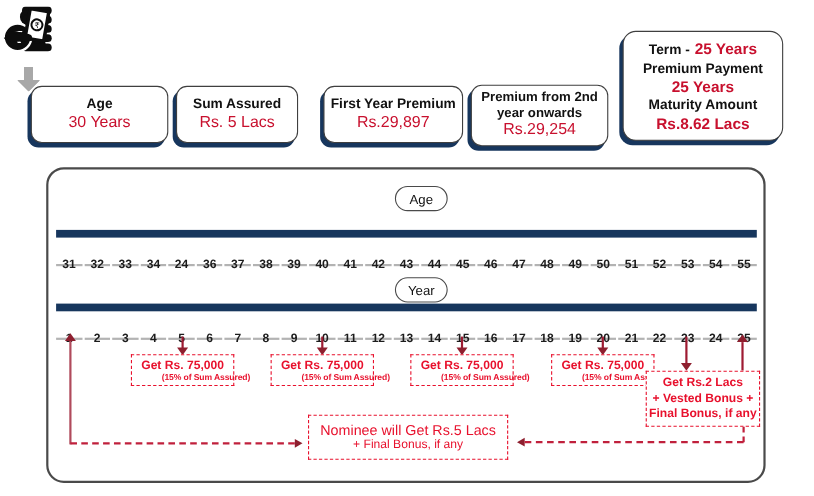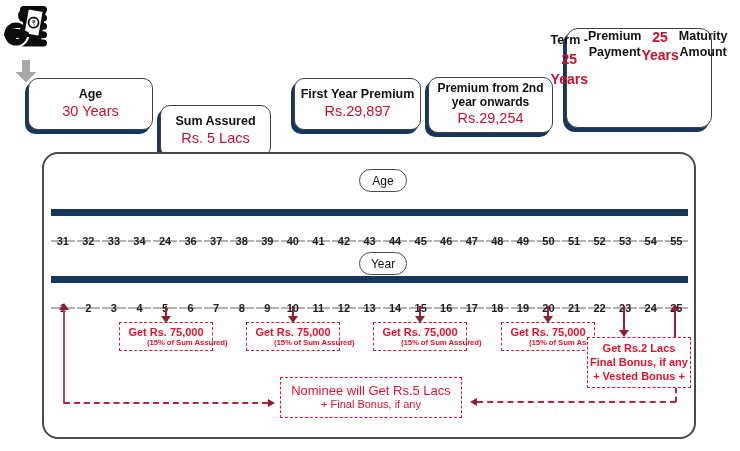--- a/index.html
+++ b/index.html
@@ -11,28 +11,28 @@
   .icon-group{position:absolute;top:6px;width:52px;display:flex;flex-direction:column;align-items:center;}
   .icon-group svg{height:42px;}
   .block-arrow{position:relative;width:20px;height:22px;margin-top:8px;}
   .ba-stem{position:absolute;left:6px;top:0;width:8px;height:12px;background:#a8a8a8;}
   .ba-head{position:absolute;left:0;top:12px;width:0;height:0;
     border-left:10px solid transparent;border-right:10px solid transparent;border-top:10px solid #a8a8a8;}
   
   .stat-box{position:absolute;top:78px;height:52px;background:#fff;border:1.6px solid #3f3f3f;
     border-radius:10px;box-shadow:-3px 4px 0 #17365d;display:flex;flex-direction:column;
     justify-content:center;text-align:center;box-sizing:border-box;padding:2px;}
-  #sb1{left:28px;width:125px;} #sb2{left:160px;width:111px;margin-top:27px;}
+  #sb1{left:28px;width:125px;} #sb2{left:160px;width:111px;}
   #sb3{left:294px;width:127px;} #sb4{left:428px;width:125px;height:56px;top:77px;}
   .stat-label{font-weight:bold;font-size:12.5px;color:#111;line-height:1.15;}
   #sb4 .stat-label{font-size:12px;}
   .stat-value{font-weight:normal;font-size:14.5px;color:#c8102e;line-height:1.3;}
   .term-box{position:absolute;left:566px;top:28px;width:146px;height:100px;background:#fff;
     border:1.6px solid #3f3f3f;border-radius:12px;box-shadow:-3px 4px 0 #17365d;
-    display:flex;flex-direction:row;justify-content:center;text-align:center;
+    display:flex;flex-direction:column;justify-content:center;text-align:center;
     box-sizing:border-box;font-weight:bold;line-height:1.25;}
   .term-black{font-size:12.5px;color:#111;}
   .term-red{font-size:14px;color:#c8102e;}
   
   .main-panel{position:absolute;left:42px;top:152px;width:654px;height:287px;background:#fff;
     border:2px solid #4a4a4a;border-radius:16px;box-sizing:border-box;}
   .pill{position:absolute;width:48px;height:23px;background:#fff;border:1.5px solid #4a4a4a;
     border-radius:12px;display:flex;align-items:center;justify-content:center;
     font-size:12px;color:#111;box-sizing:border-box;}
   #age-pill{left:359px;top:169px;} #year-pill{left:359px;top:252px;}
@@ -154,20 +154,21 @@
 </div>
 
 <div class="term-box">
   <div>
     <span class="term-black">Term  -</span>
     <span class="term-red">25 Years</span>
   </div>
   <div class="term-black">Premium Payment</div>
   <div class="term-red">25 Years</div>
   <div class="term-black">Maturity Amount</div>
+  <div class="term-red">Rs.8.62 Lacs</div>
 </div>
 
 <div class="main-panel"></div>
 
 <div class="pill" id="age-pill">Age</div>
 <div class="bar" id="age-bar"></div>
 <div class="cells" id="age-cells">
     <div class="cell">31</div>
     <div class="cell">32</div>
     <div class="cell">33</div>
@@ -251,22 +252,22 @@
       <div class="payout-line2">(15% of Sum Assured)</div>
     </div>
   </div>
 
 <div class="vstem" style="left:623px;top:306px;height:24px;"></div>
 <div class="head-down" style="left:619px;top:330px;"></div>
 <div class="head-up" style="left:670px;top:304px;"></div>
 <div class="vstem" style="left:674px;top:311px;height:26px;"></div>
 <div class="final-box">
   <div>Get Rs.2 Lacs</div>
+  <div>+ Vested Bonus +</div>
   <div>Final Bonus, if any</div>
-  <div>+ Vested Bonus +</div>
 </div>
 
 <div class="head-up" style="left:59px;top:303px;"></div>
 <div class="vsolid" style="left:63px;top:310px;height:94px;"></div>
 <div class="hdash" style="left:64px;top:402px;width:204px;"></div>
 <div class="head-right" style="left:268px;top:399px;"></div>
 
 <div class="head-left" style="left:470px;top:398px;"></div>
 <div class="hdash" style="left:477px;top:401px;width:199px;"></div>
 <div class="vdash" style="left:675px;top:388px;height:14px;"></div>

